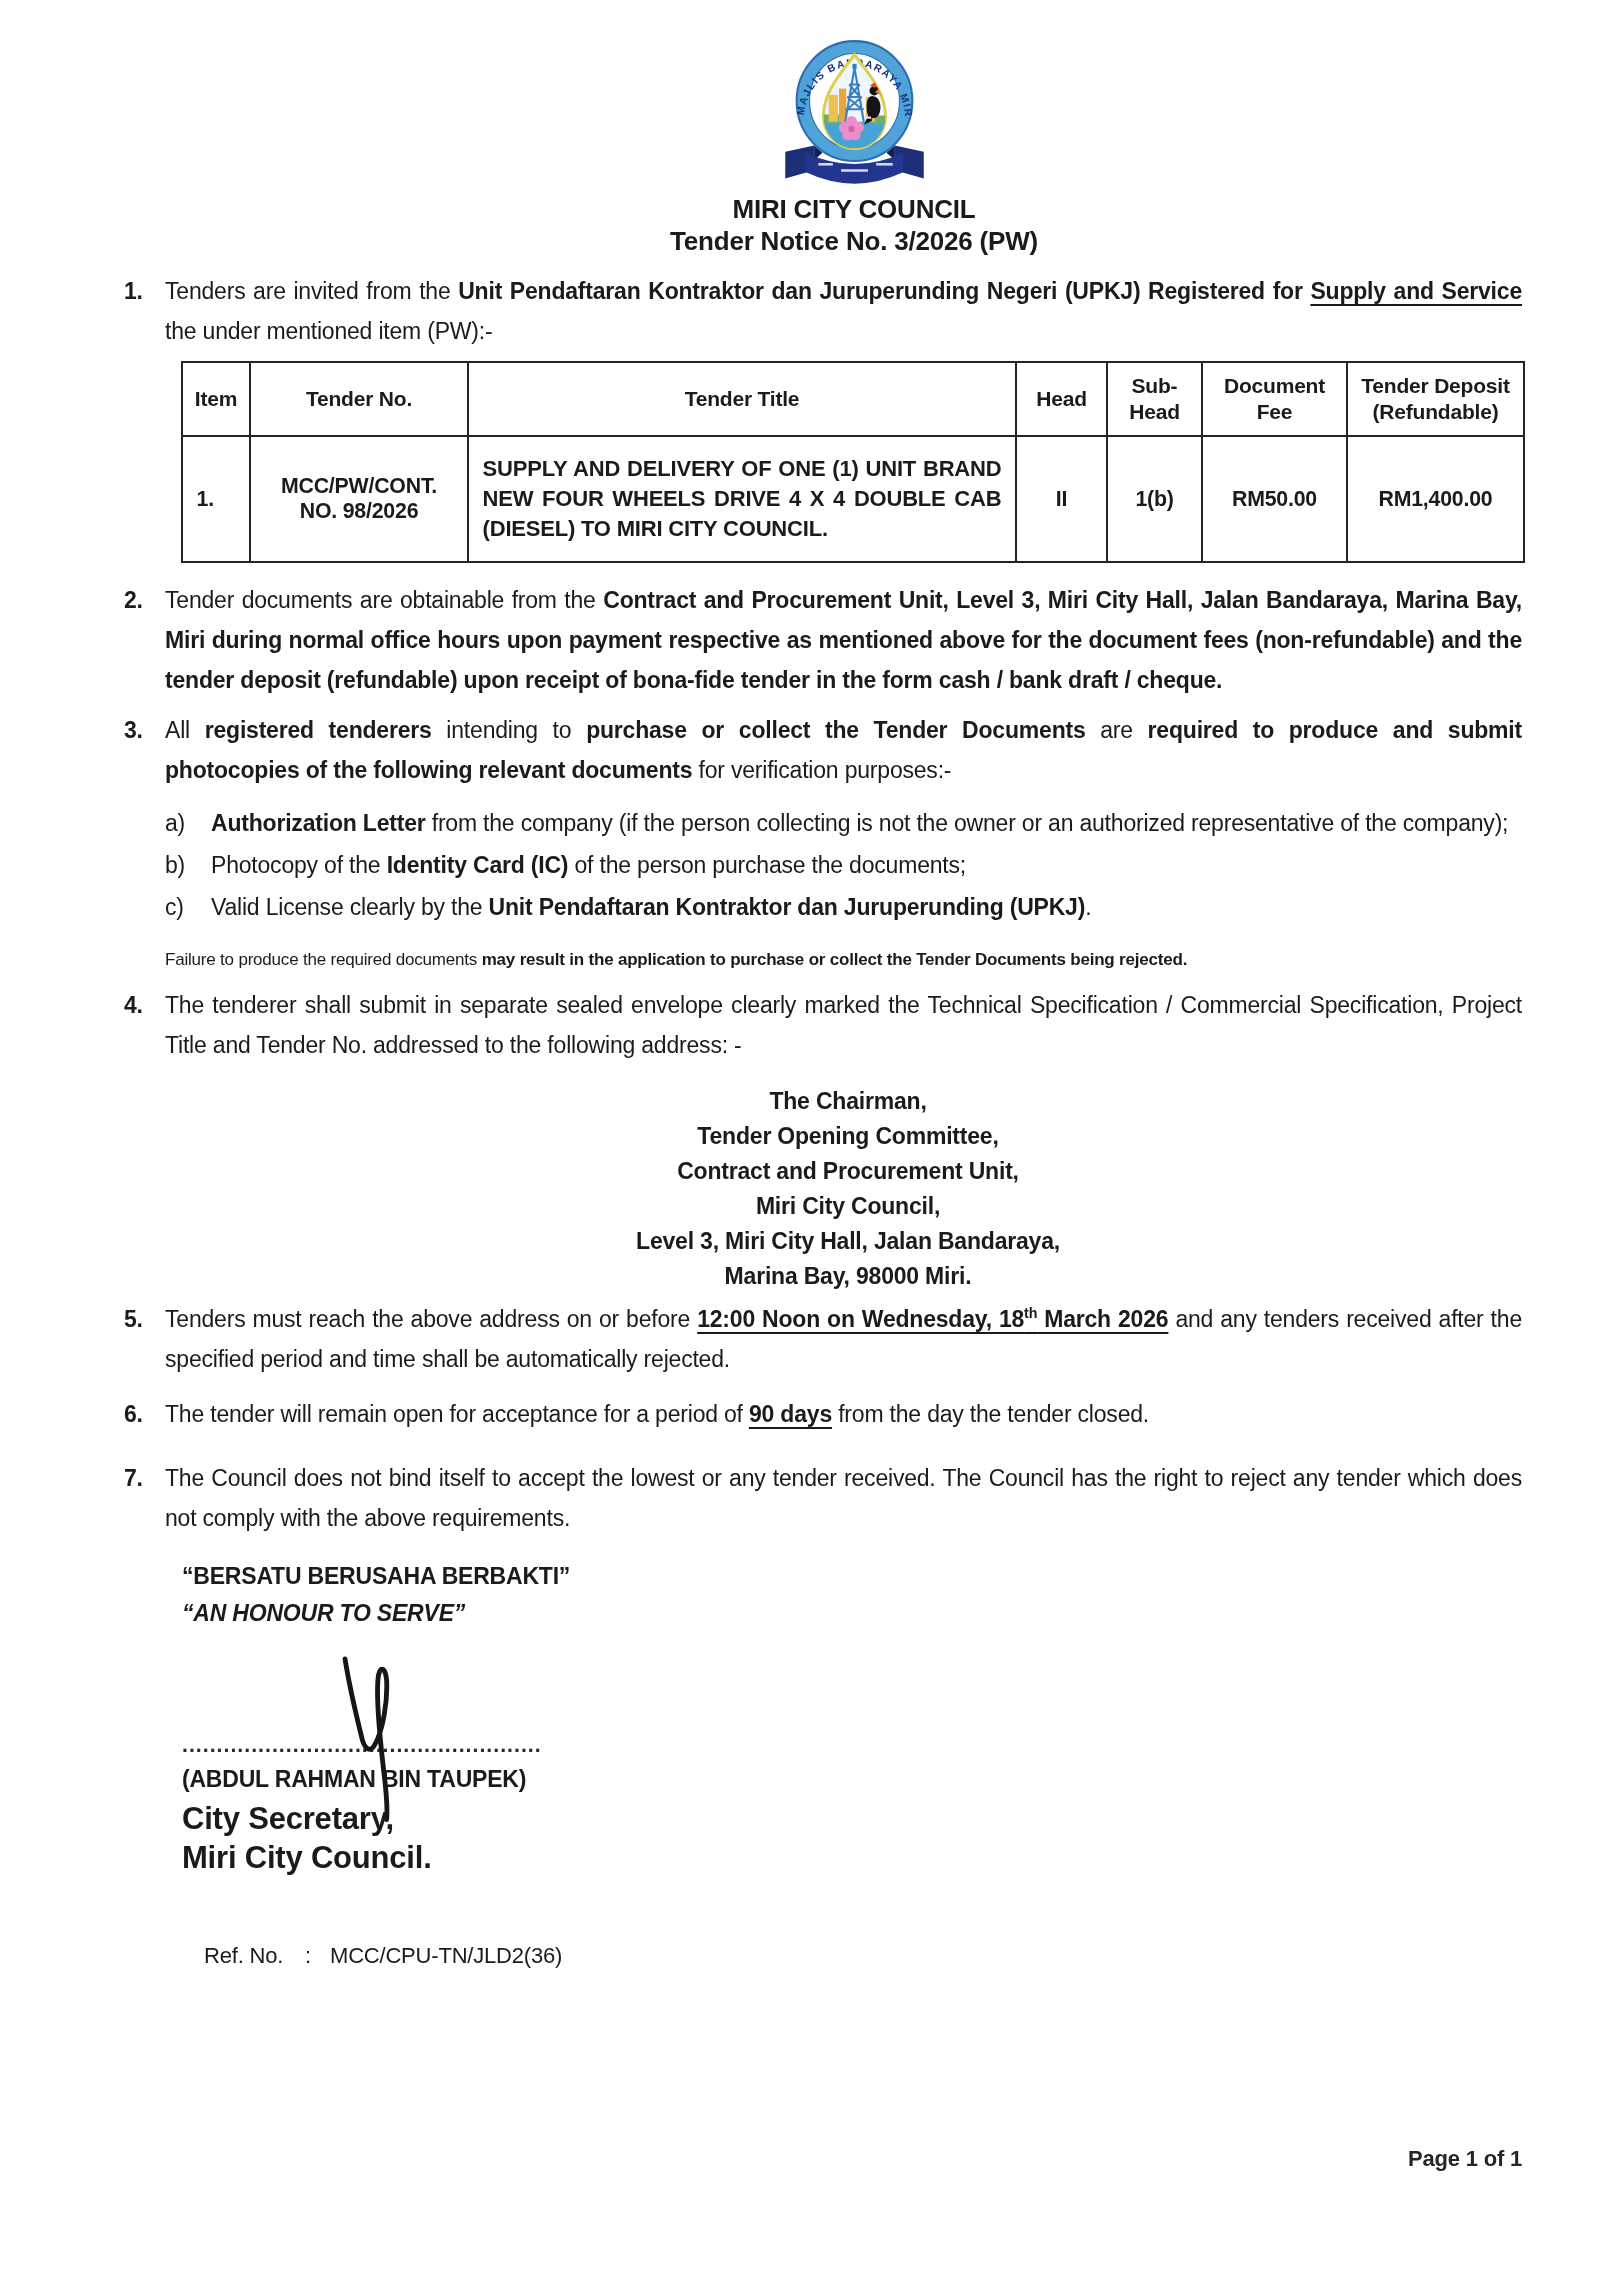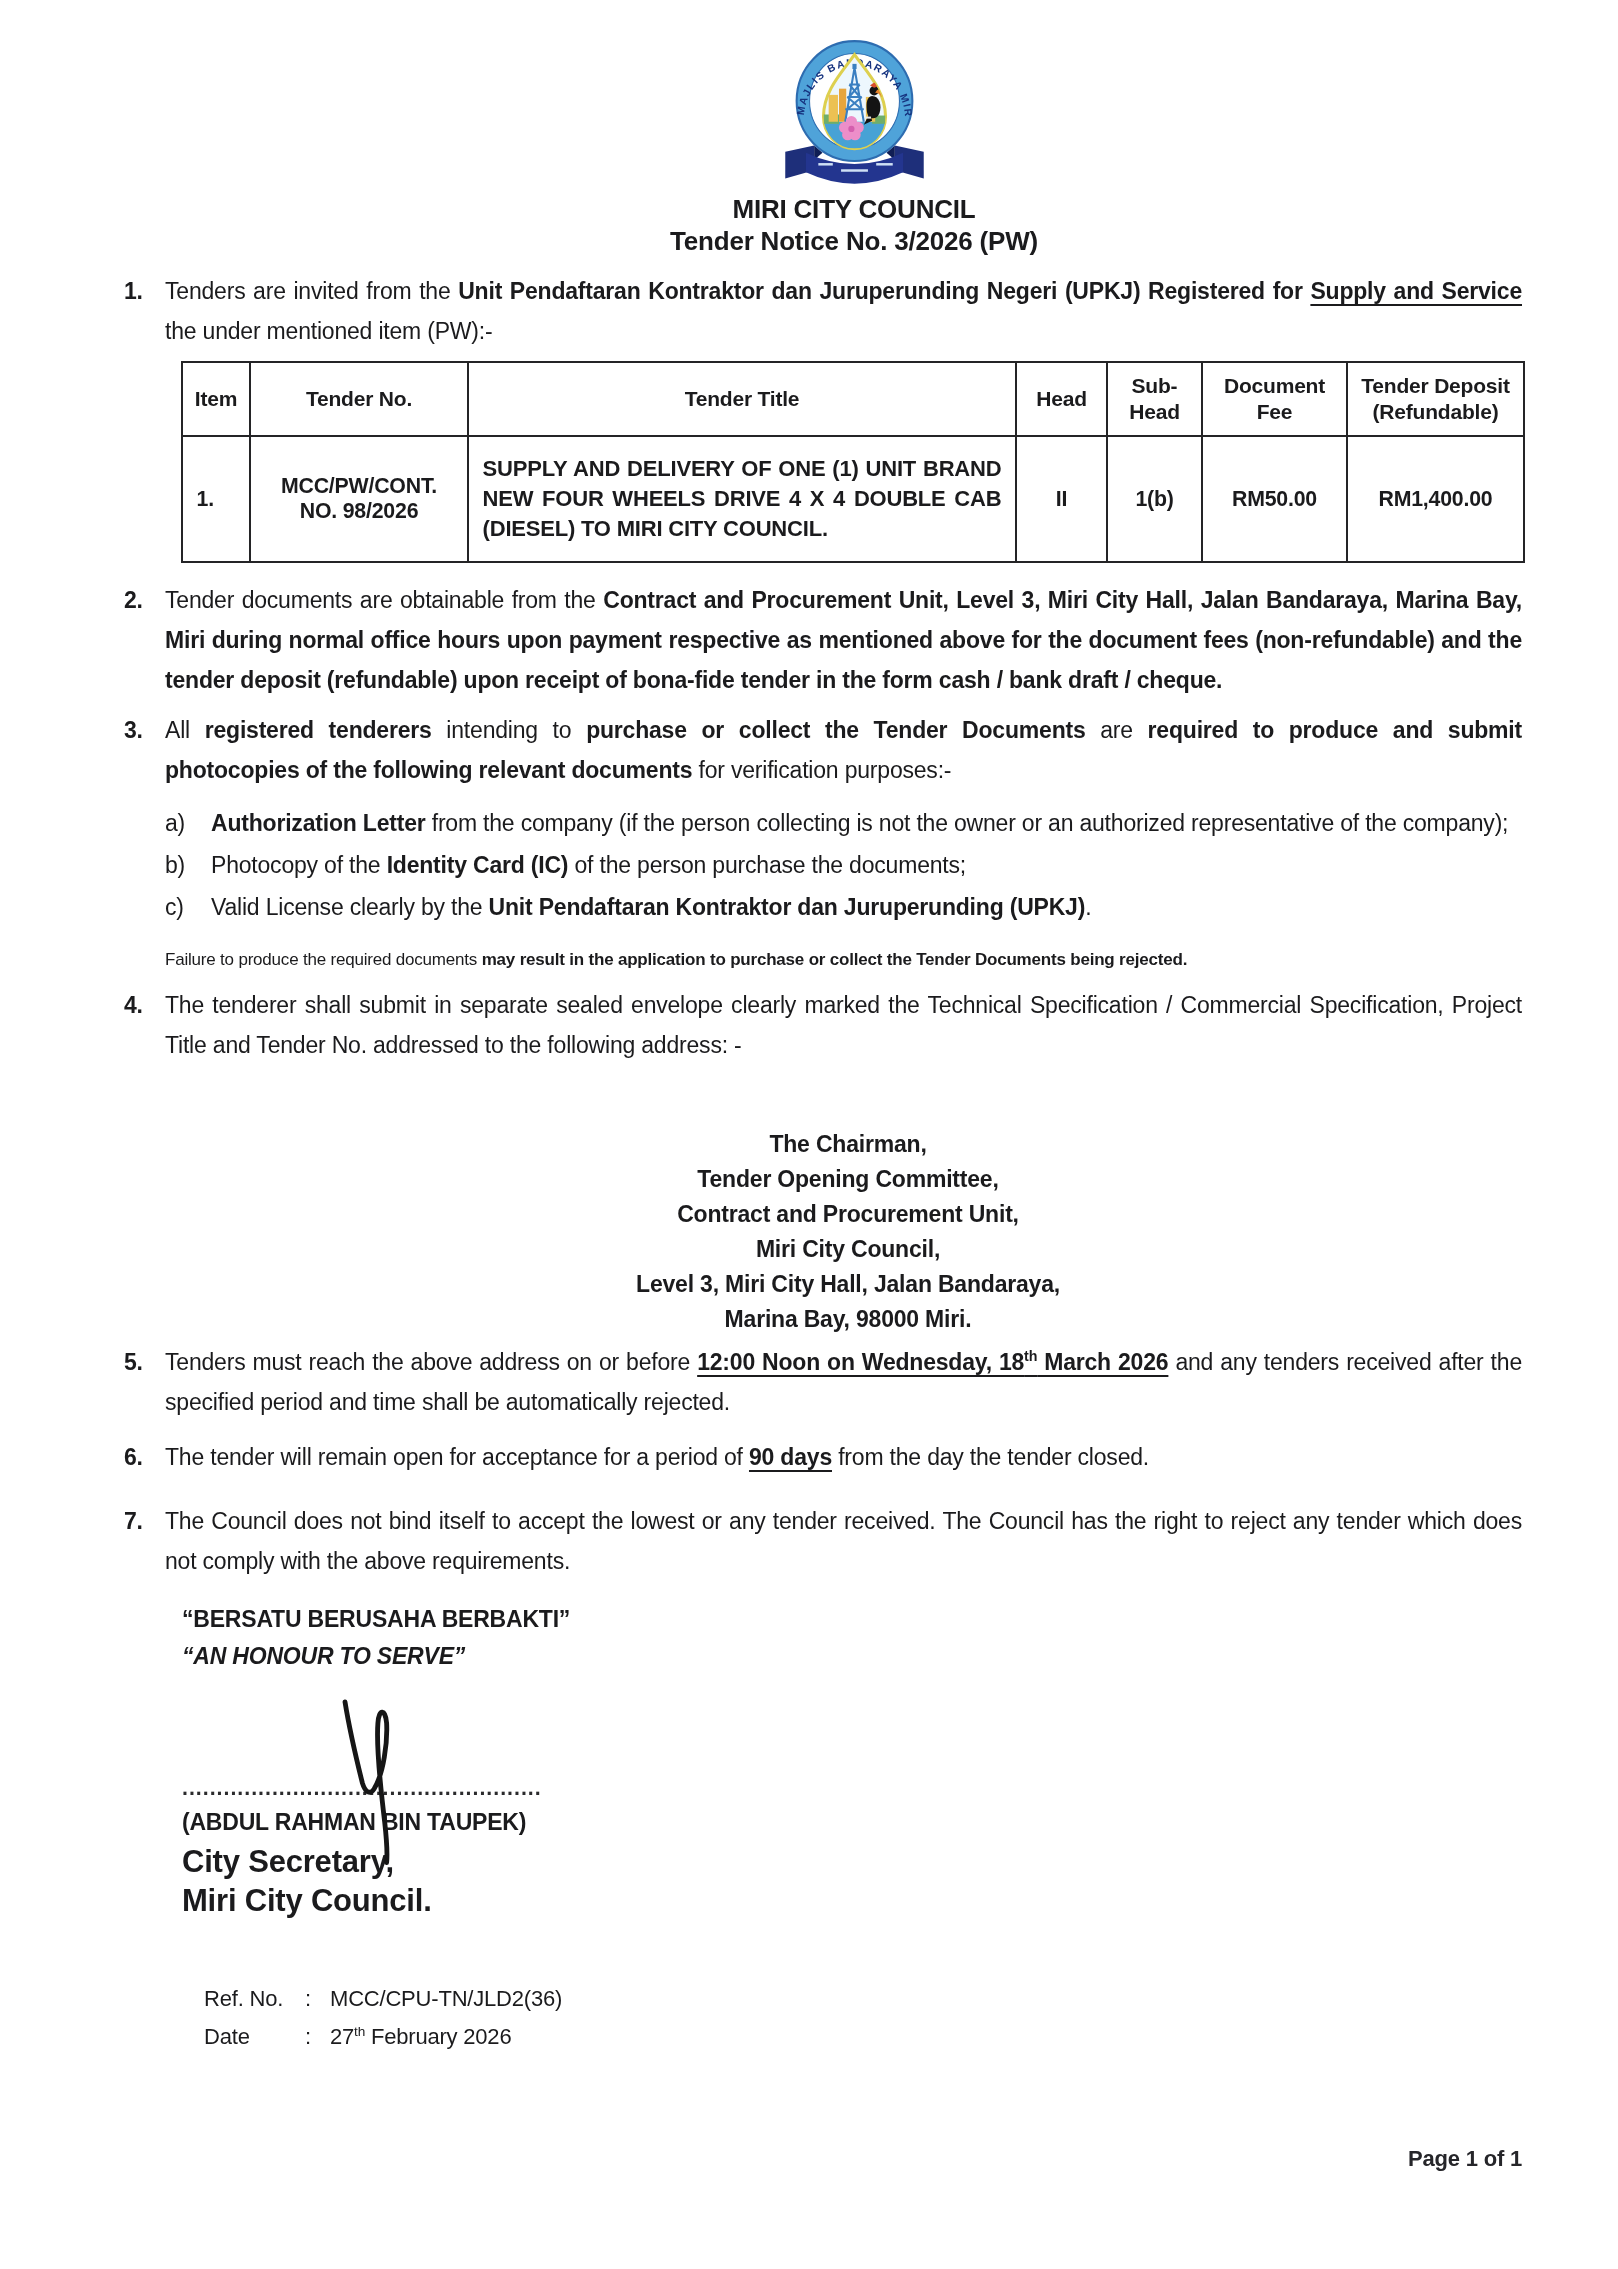--- a/index.html
+++ b/index.html
@@ -28,21 +28,21 @@
   
   .clause{position:relative;padding-left:41px;font-size:23px;line-height:40px;text-align:justify;}
   .clause .num{position:absolute;left:0;top:0;font-weight:bold;}
   .mt-c1{margin-top:13.6px;}
   .mt-tbl{margin-top:10px;}
   .mt-c2{margin-top:16.5px;}
   .mt-c3{margin-top:10.7px;}
   .mt-sub{margin-top:12.6px;}
   .mt-fail{margin-top:13.6px;}
   .mt-c4{margin-top:4.9px;}
-  .mt-addr{margin-top:62px;}
+  .mt-addr{margin-top:19px;}
   .mt-c5{margin-top:4.9px;}
   .mt-c6{margin-top:14.6px;}
   .mt-c7{margin-top:24px;}
   .mt-motto{margin-top:12.6px;}
 
   
   .tender-table{border-collapse:collapse;table-layout:fixed;width:1342px;margin-left:57px;
     font-size:21.3px;font-weight:bold;border:2.9px solid #242426;}
   .tender-table th,.tender-table td{border:2.4px solid #242426;vertical-align:middle;padding:5.8px 9.7px;}
   .tender-table th{text-align:center;font-size:21px;line-height:26px;height:60px;}
@@ -255,21 +255,18 @@
     <div class="dotted-line">....................................................</div>
     <div class="sig-name">(ABDUL RAHMAN BIN TAUPEK)</div>
     <div class="sig-role">City Secretary,</div>
     <div class="sig-org">Miri City Council.</div>
   </div>
 
   <div class="ref-block">
     <div class="ref-row">
       <span class="lbl">Ref. No.</span><span class="sep">:</span><span>MCC/CPU-TN/JLD2(36)</span>
     </div>
-    <div class="ref-row">
-      <span class="lbl">Date</span><span class="sep">:</span><span><span>27</span><sup>th</sup><span> February 2026</span></span>
-    </div>
   </div>
 
   <div class="page-footer">Page 1 of 1</div>
 
 </div>
 
 
 </body></html>

